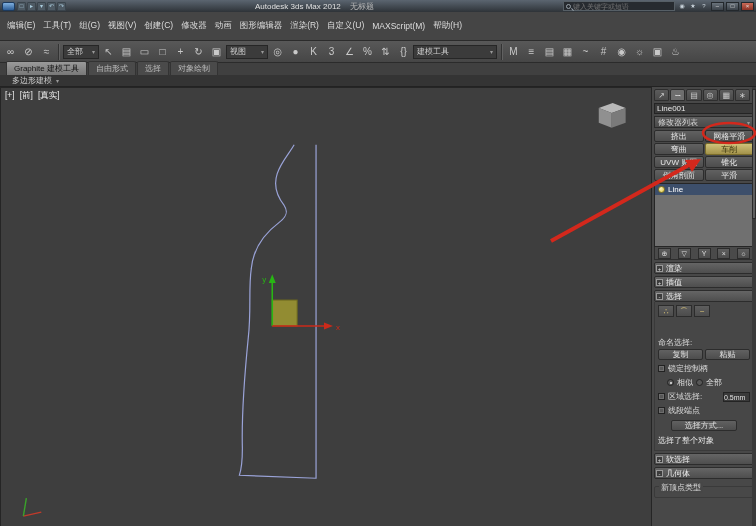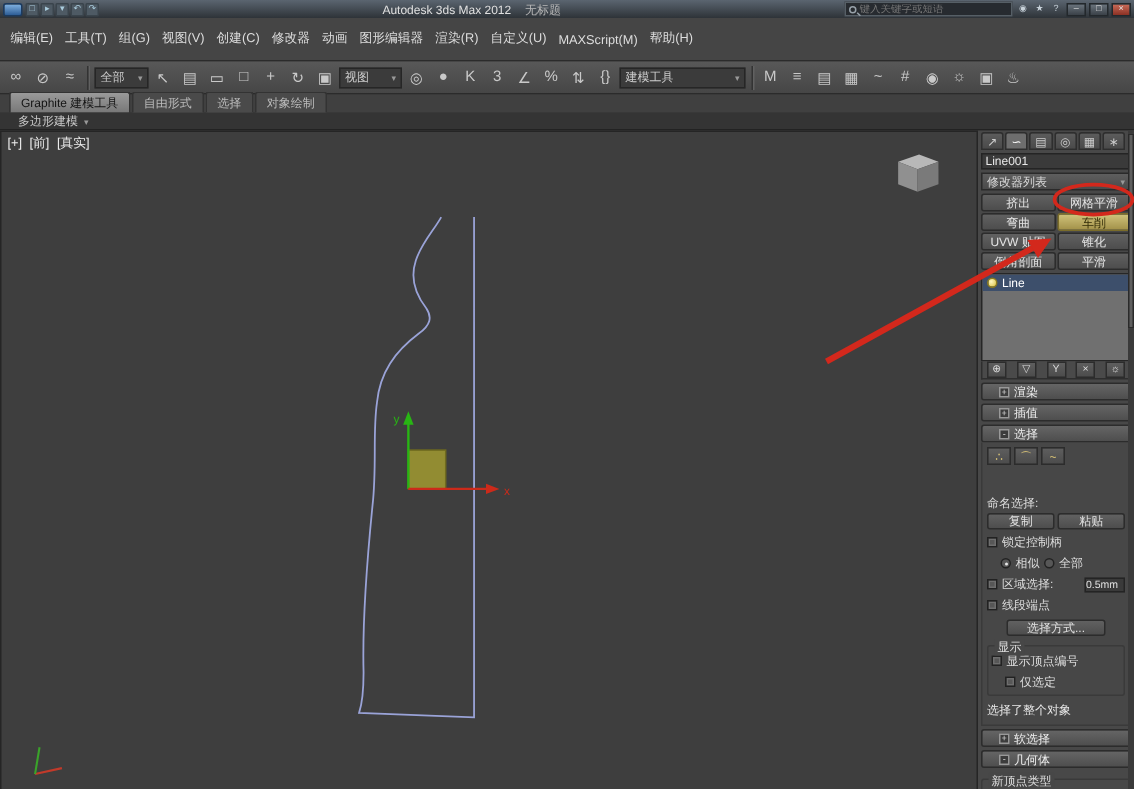--- a/index.html
+++ b/index.html
@@ -54,21 +54,21 @@
   .modlist{height:12px;margin-top:2px;background:linear-gradient(#5e5e5e,#4a4a4a);border:1px solid #2a2a2a;display:flex;align-items:center;justify-content:space-between;padding:0 3px}
   .modgrid{display:grid;grid-template-columns:1fr 1fr;gap:1px;margin-top:2px}
   .modbtn{height:12px;background:linear-gradient(#616161,#4d4d4d);border:1px solid #2c2c2c;border-radius:2px;color:#e4e4e4;text-align:center;line-height:11px;overflow:hidden;white-space:nowrap}
   .modbtn.highlight{background:linear-gradient(#cfc27a,#a3924a);color:#332d08;border-color:#7a6c2a}
   .stack{height:64px;margin-top:2px;background:#707070;border:1px solid #262626;overflow:hidden}
   .stack-item{height:11px;display:flex;align-items:center;gap:3px;padding:0 3px;color:#111}
   .stack-item.selected{background:#3d4f6b;color:#fff}
   .bulb{width:7px;height:7px;border-radius:50%;background:radial-gradient(circle at 35% 35%,#fff8c0,#d8c040);border:1px solid #8a7a20;flex:0 0 auto}
   .stack-tools{height:13px;display:flex;align-items:center;justify-content:space-between;padding:0 3px;background:#4a4a4a;border:1px solid #2e2e2e;border-top:none}
   .stool{width:13px;height:11px;background:linear-gradient(#5e5e5e,#4c4c4c);border:1px solid #2c2c2c;color:#ddd;font-size:7px;text-align:center;line-height:10px}
-  .rollout{height:12px;margin-top:2px;background:linear-gradient(#656565,#4e4e4e);border:1px solid #2c2c2c;border-radius:2px;display:flex;align-items:center;padding:0 11px;gap:3px;color:#eee}
+  .rollout{height:12px;margin-top:2px;background:linear-gradient(#656565,#4e4e4e);border:1px solid #2c2c2c;border-radius:2px;display:flex;align-items:center;padding:0 1px;gap:3px;color:#eee}
   .pm{width:7px;height:7px;border:1px solid #999;background:#3c3c3c;font-size:6px;line-height:6px;text-align:center;color:#ddd;flex:0 0 auto}
   .sel-body{background:#474747;border:1px solid #3a3a3a;border-top:none;padding:2px 3px 4px}
   .subobj-row{display:flex;gap:2px;margin:1px 0 3px}
   .sobtn{width:16px;height:12px;background:linear-gradient(#5e5e5e,#4c4c4c);border:1px solid #2c2c2c;color:#e8d07a;text-align:center;line-height:11px}
   .lbl{color:#ddd;margin:20px 0 1px}
   .btn-row{display:flex;gap:2px}
   .sbtn{flex:1;height:11px;background:linear-gradient(#616161,#4d4d4d);border:1px solid #2c2c2c;border-radius:2px;color:#e0e0e0;text-align:center;line-height:10px}
   .sbtn-wide{flex:none;display:block;width:66px;margin:4px auto 0}
   .chk-row{display:flex;align-items:center;gap:3px;margin-top:3px;color:#ddd;white-space:nowrap}
   .indent{margin-left:9px}
@@ -320,31 +320,20 @@
       <div class="chk-row">
         <span class="chk"></span>
         <span>区域选择:</span>
         <span class="valbox">0.5mm</span>
       </div>
       <div class="chk-row">
         <span class="chk"></span>
         <span>线段端点</span>
       </div>
       <div class="sbtn sbtn-wide">选择方式...</div>
-      <div class="group">
-        <span class="group-title">显示</span>
-        <div class="chk-row" style="margin-top:1px">
-          <span class="chk"></span>
-          <span>显示顶点编号</span>
-        </div>
-        <div class="chk-row indent">
-          <span class="chk"></span>
-          <span>仅选定</span>
-        </div>
-      </div>
       <div class="status-line">选择了整个对象</div>
     </div>
 
     <div class="rollout">
       <span class="pm">+</span>
       <span>软选择</span>
     </div>
     <div class="rollout">
       <span class="pm">-</span>
       <span>几何体</span>

